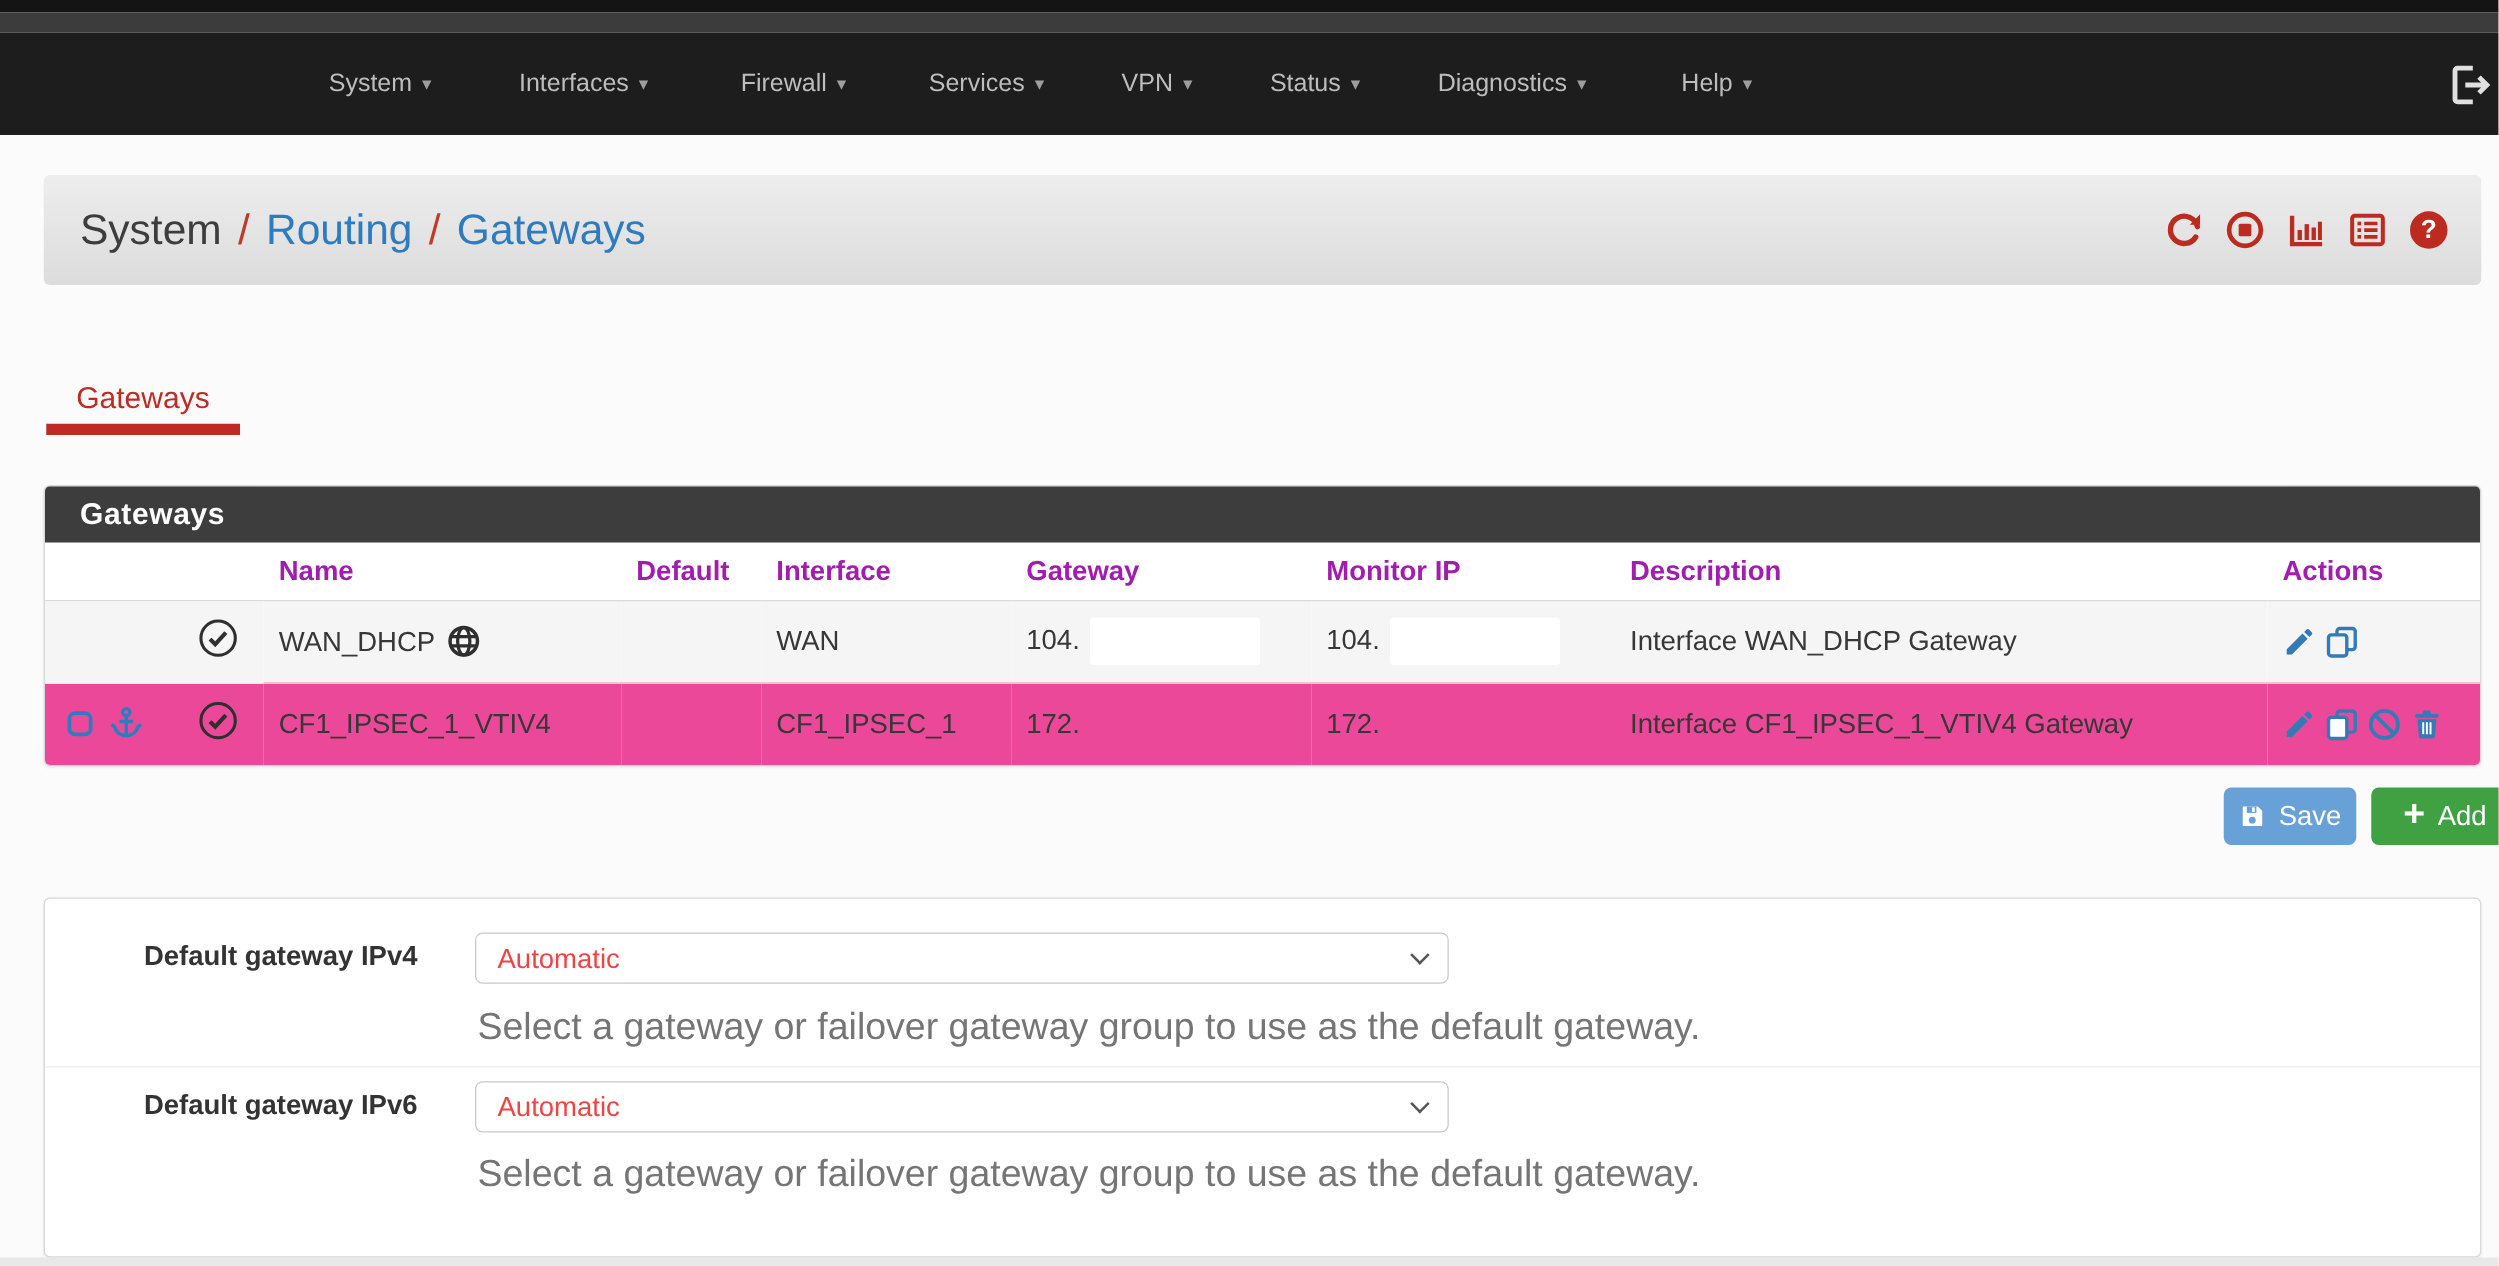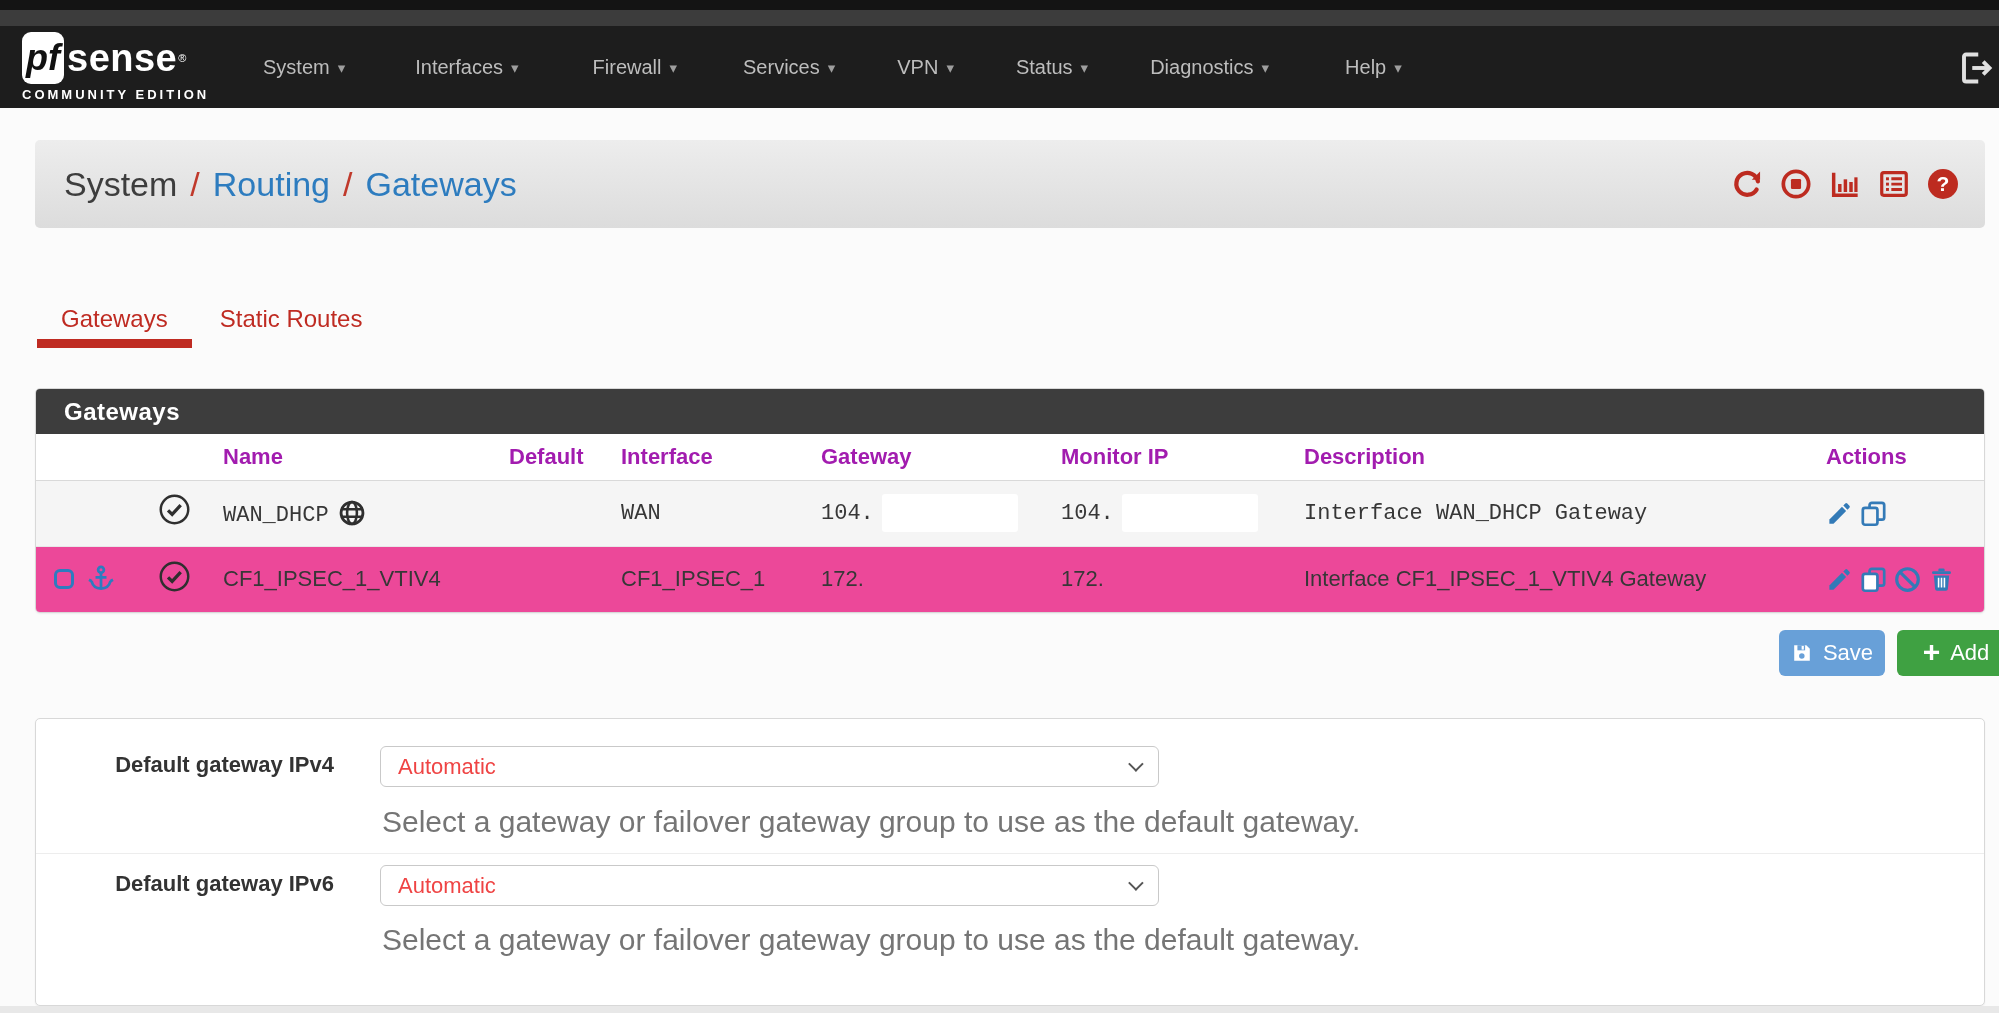--- a/index.html
+++ b/index.html
@@ -41,21 +41,21 @@
   
   .panel { position:absolute; left:35px; width:1950px; background:#ffffff; border:1px solid #d8d8d8; border-radius:5px; box-shadow:0 1px 2px rgba(0,0,0,.06); overflow:hidden; }
   .panel-hd { height:45px; background:#3d3d3d; color:#ffffff; font-size:24px; font-weight:bold; line-height:45px; padding-left:28px; letter-spacing:.5px; }
   #gateways-panel { top:388px; }
   #default-panel  { top:718px; height:288px; }
 
   
   table.gw { width:100%; border-collapse:collapse; table-layout:fixed; }
   table.gw th { text-align:left; font-size:22px; color:#a21caf; height:46px; border-bottom:1px solid #d9d9d9; padding-left:12px; }
   table.gw td { font-size:22px; color:#373737; height:66px; padding-left:12px; vertical-align:middle; }
-  tr.r1 td { background:#f5f5f5; border-bottom:1px solid #e7e7e7;font-family:Liberation Mono, monospace; }
+  tr.r1 td { background:#f5f5f5; border-bottom:1px solid #e7e7e7; }
   tr.r2 td { background:#ec4899; }
   .cell-icons { position:relative; padding-left:0 !important; }
   .lead-icons { position:absolute; left:18px; top:50%; transform:translateY(-50%); display:flex; align-items:center; gap:12px; }
   .sq-icon { display:inline-block; width:20px; height:20px; border:3.5px solid #2d7cbf; border-radius:6px; }
   .check-wrap { margin-left:122px; display:inline-flex; align-items:center; }
   .name-cell .globe { margin-left:9px; vertical-align:-5px; }
   .redact { display:inline-block; width:136px; height:38px; background:#ffffff; border-radius:3px; vertical-align:middle; margin-left:8px; }
   .act-icons { display:flex; align-items:center; gap:7px; color:#337ab7; }
   .aicon { width:27px; height:27px; cursor:pointer; }
 
@@ -78,28 +78,20 @@
 </style>
 </head>
 <body>
 
 <div id="app">
 
   <div class="strip-top"></div>
   <div class="strip-gray"></div>
 
   <div class="navbar">
-    <div class="logo">
-      <div class="logo-row">
-        <span class="pf-box">pf</span>
-          <span class="sense">sense</span>
-          <span class="reg">®</span>
-      </div>
-      <div class="logo-sub">COMMUNITY EDITION</div>
-    </div>
     <div class="nav-items">
       <div class="nav-item">
         <span>System</span>
         <span class="caret">▾</span>
       </div>
       <div class="nav-item" style="margin-left:24px">
         <span>Interfaces</span>
         <span class="caret">▾</span>
       </div>
       <div class="nav-item" style="margin-left:28px">
@@ -178,21 +170,20 @@
           </svg>
       </span>
       <span class="cicon">
         <span class="help-circle">?</span>
       </span>
     </div>
   </div>
 
   <div class="tabs">
     <div class="tab active">Gateways</div>
-    <div class="tab">Static Routes</div>
   </div>
 
   <div class="panel" id="gateways-panel">
     <div class="panel-hd">Gateways</div>
     <table class="gw">
       <colgroup>
         <col style="width:175px">
           <col style="width:286px">
           <col style="width:112px">
           <col style="width:200px">

